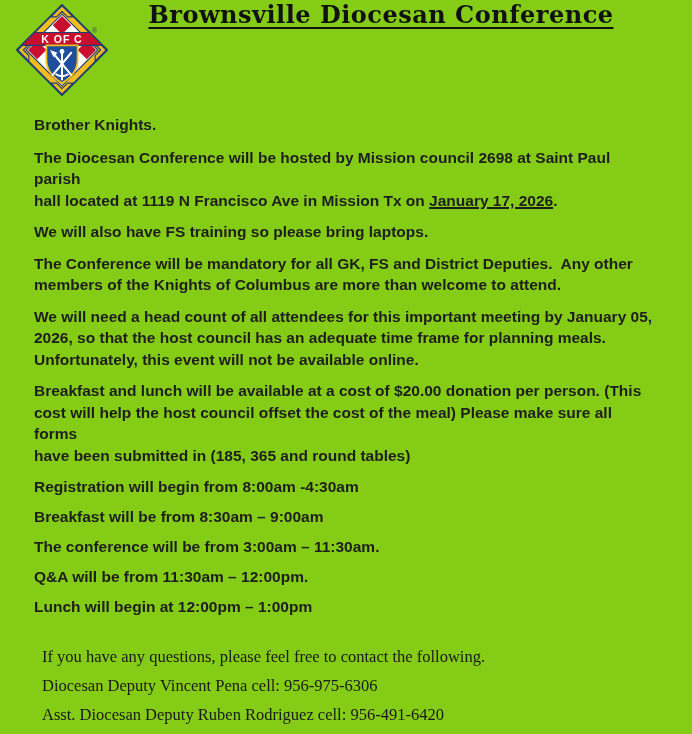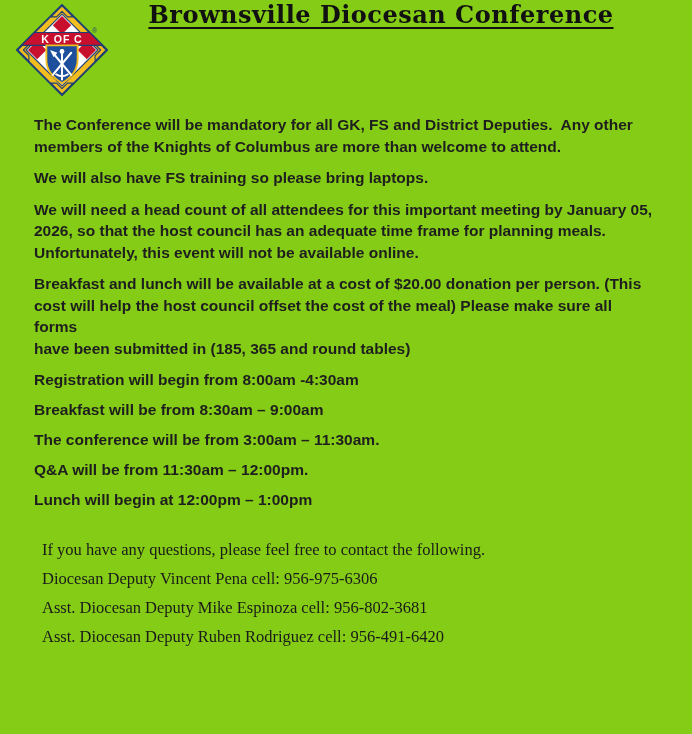--- a/index.html
+++ b/index.html
@@ -107,41 +107,43 @@
         </g>
         <circle cx="50" cy="51.5" r="2.6" fill="#ffffff"></circle>
         <path d="M37,50 L45,53 L41,58 Z" fill="#ffffff"></path>
         <path d="M57,76 Q50,81 43,76" stroke="#ffffff" stroke-width="2" fill="none"></path>
       </svg>
     </div>
     <h1 class="doc-title">Brownsville Diocesan Conference</h1>
   </header>
 
   <main class="doc-body">
+    <p class="body-p salutation">Brother Knights.</p>
 
+    <p class="body-p"><span>The Diocesan Conference will be hosted by Mission council 2698 at Saint Paul parish
+hall located at 1119 N Francisco Ave in Mission Tx on </span><span class="date-em">January 17, 2026</span><span>.</span></p>
 
+    <p class="body-p">We will also have FS training so please bring laptops.</p>
     <p class="body-p">The Conference will be mandatory for all GK, FS and District Deputies.&nbsp; Any other
 members of the Knights of Columbus are more than welcome to attend.</p>
-    <p class="body-p">We will also have FS training so please bring laptops.</p>
     <p class="body-p">We will need a head count of all attendees for this important meeting by January 05,
 2026, so that the host council has an adequate time frame for planning meals.
 Unfortunately, this event will not be available online.</p>
     <p class="body-p">Breakfast and lunch will be available at a cost of $20.00 donation per person. (This
 cost will help the host council offset the cost of the meal) Please make sure all forms
 have been submitted in (185, 365 and round tables)</p>
 
     <div class="schedule">
       <p class="schedule-p">Registration will begin from 8:00am -4:30am</p>
       <p class="schedule-p">Breakfast will be from 8:30am – 9:00am</p>
       <p class="schedule-p">The conference will be from 3:00am – 11:30am.</p>
       <p class="schedule-p">Q&amp;A will be from 11:30am – 12:00pm.</p>
       <p class="schedule-p">Lunch will begin at 12:00pm – 1:00pm</p>
     </div>
 
     <div class="contact-section">
       <p class="contact-p">If you have any questions, please feel free to contact the following.</p>
       <p class="contact-p">Diocesan Deputy Vincent Pena cell: 956-975-6306</p>
-      <p class="contact-p">Asst. Diocesan Deputy Mike Espinoza cell: 956-802-3681</p>
       <p class="contact-p">Asst. Diocesan Deputy Ruben Rodriguez cell: 956-491-6420</p>
     </div>
   </main>
 
 </div>
 
 </body></html>

